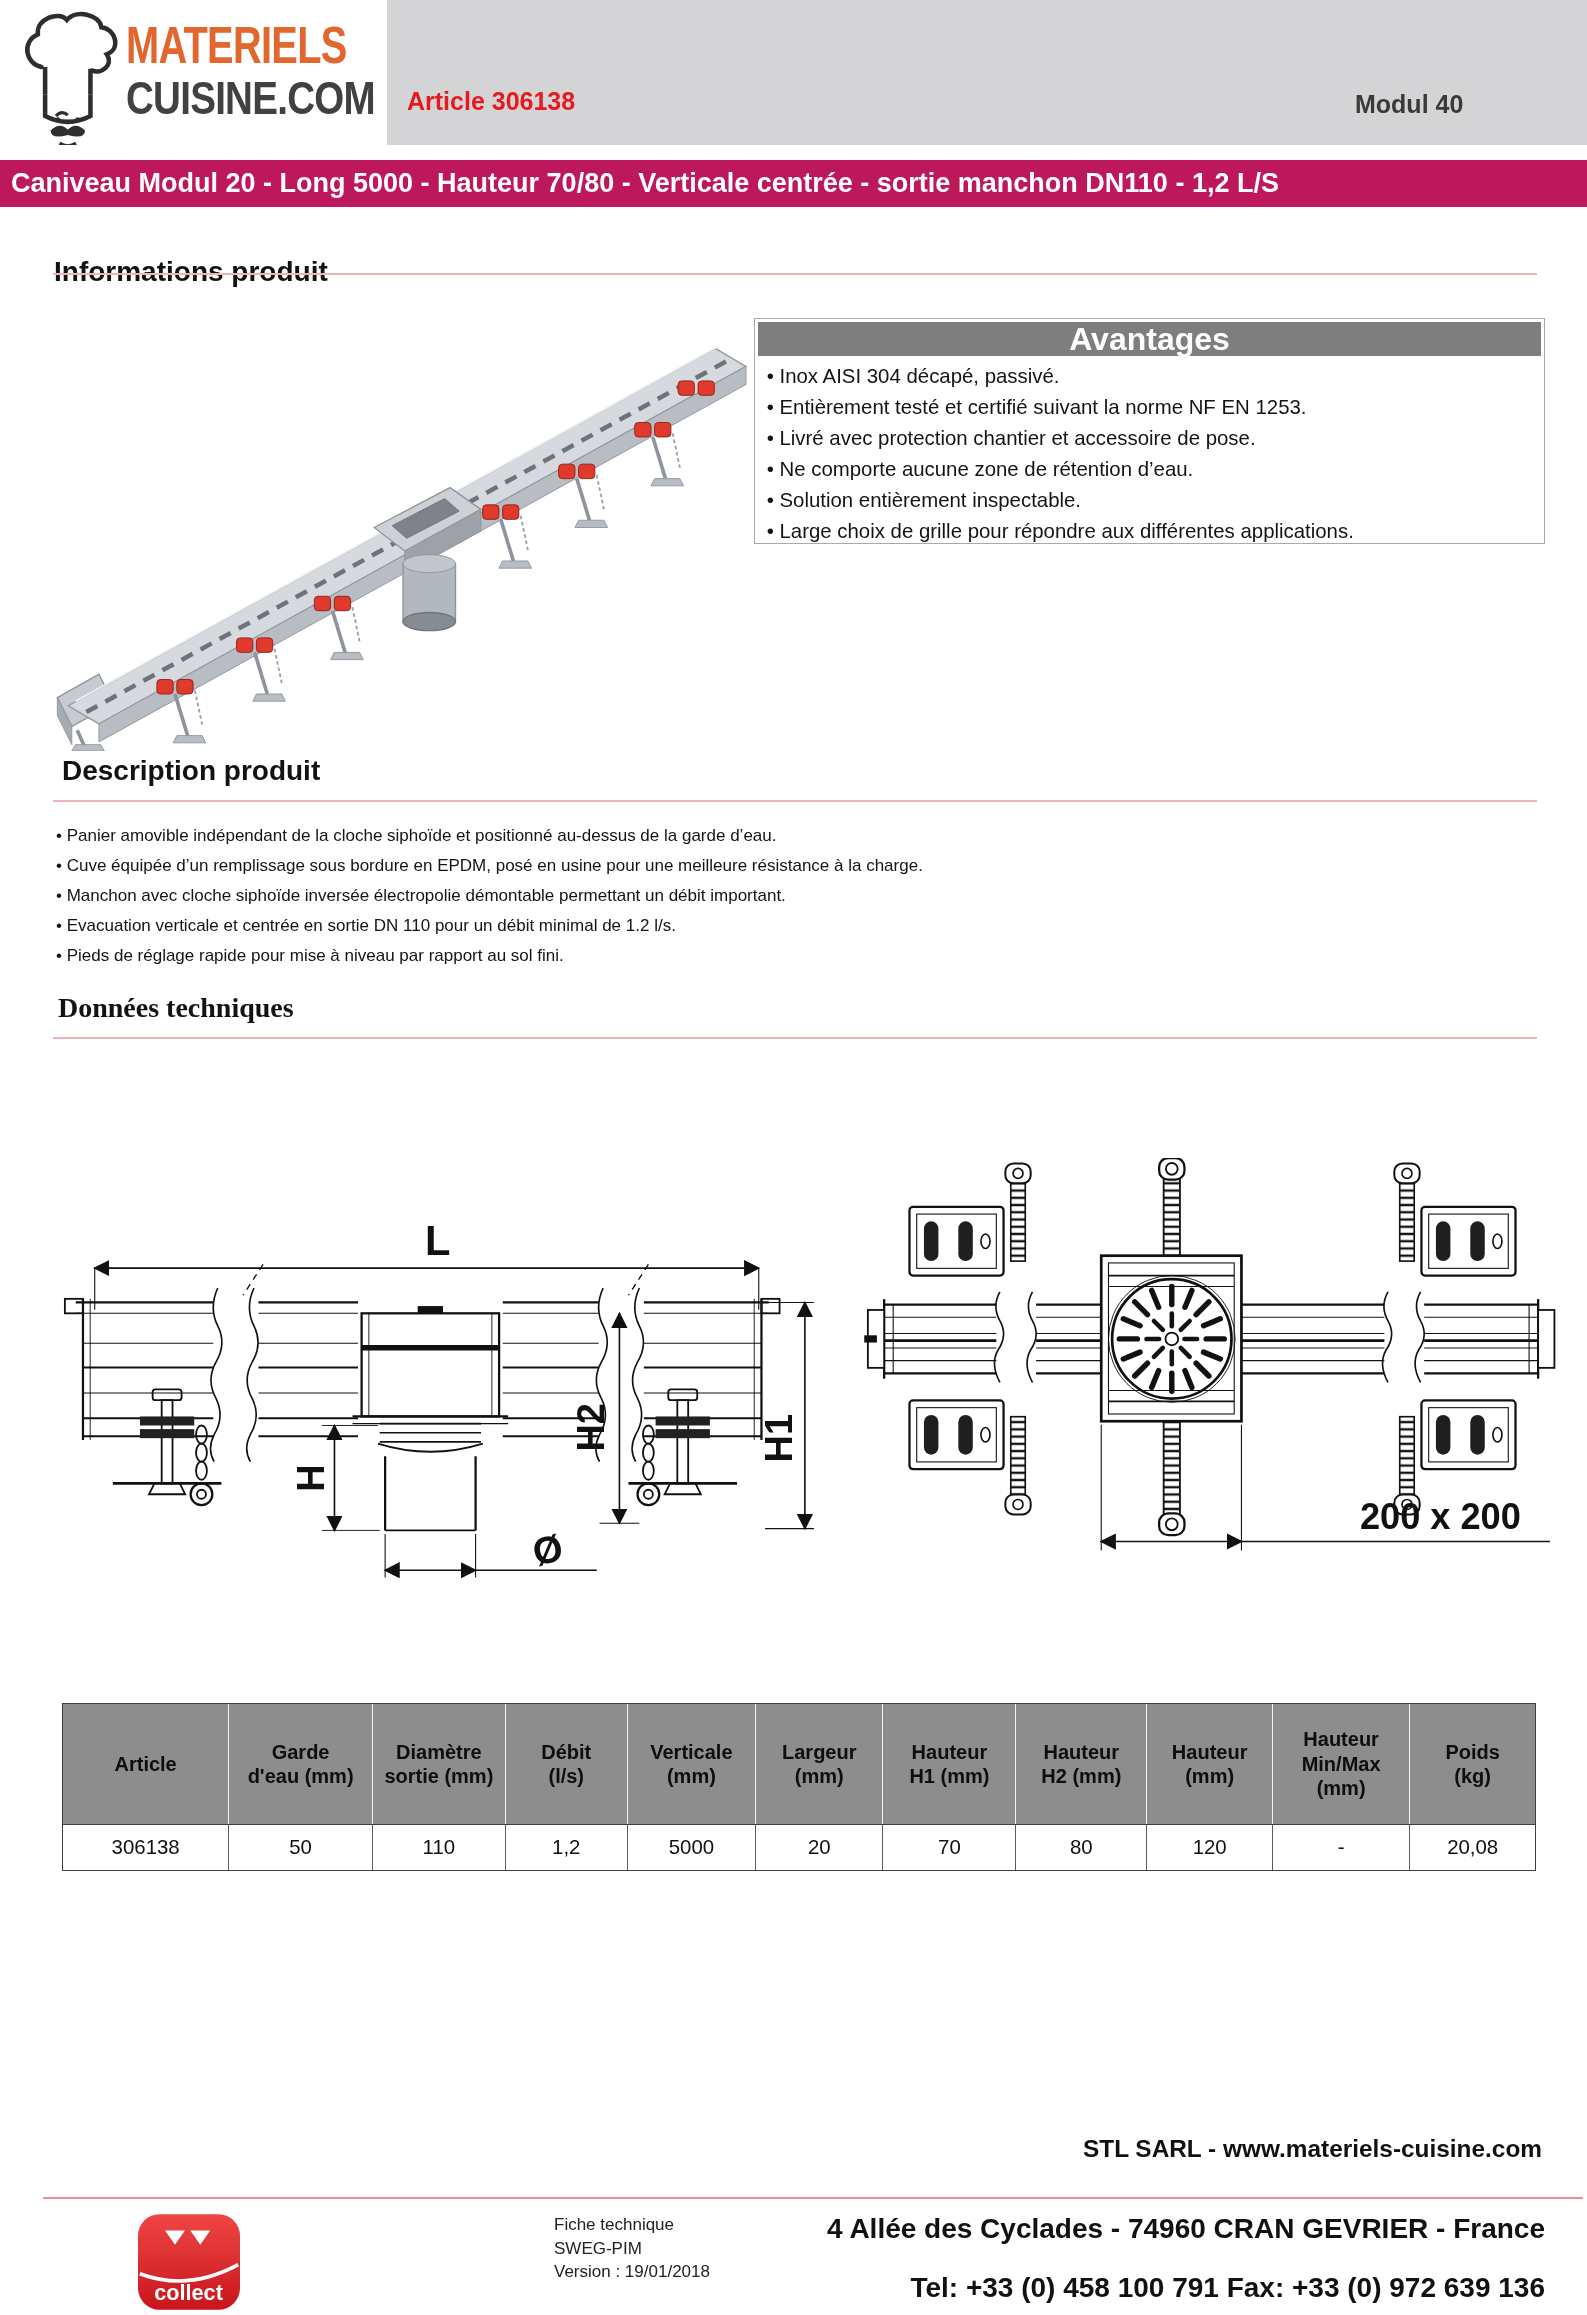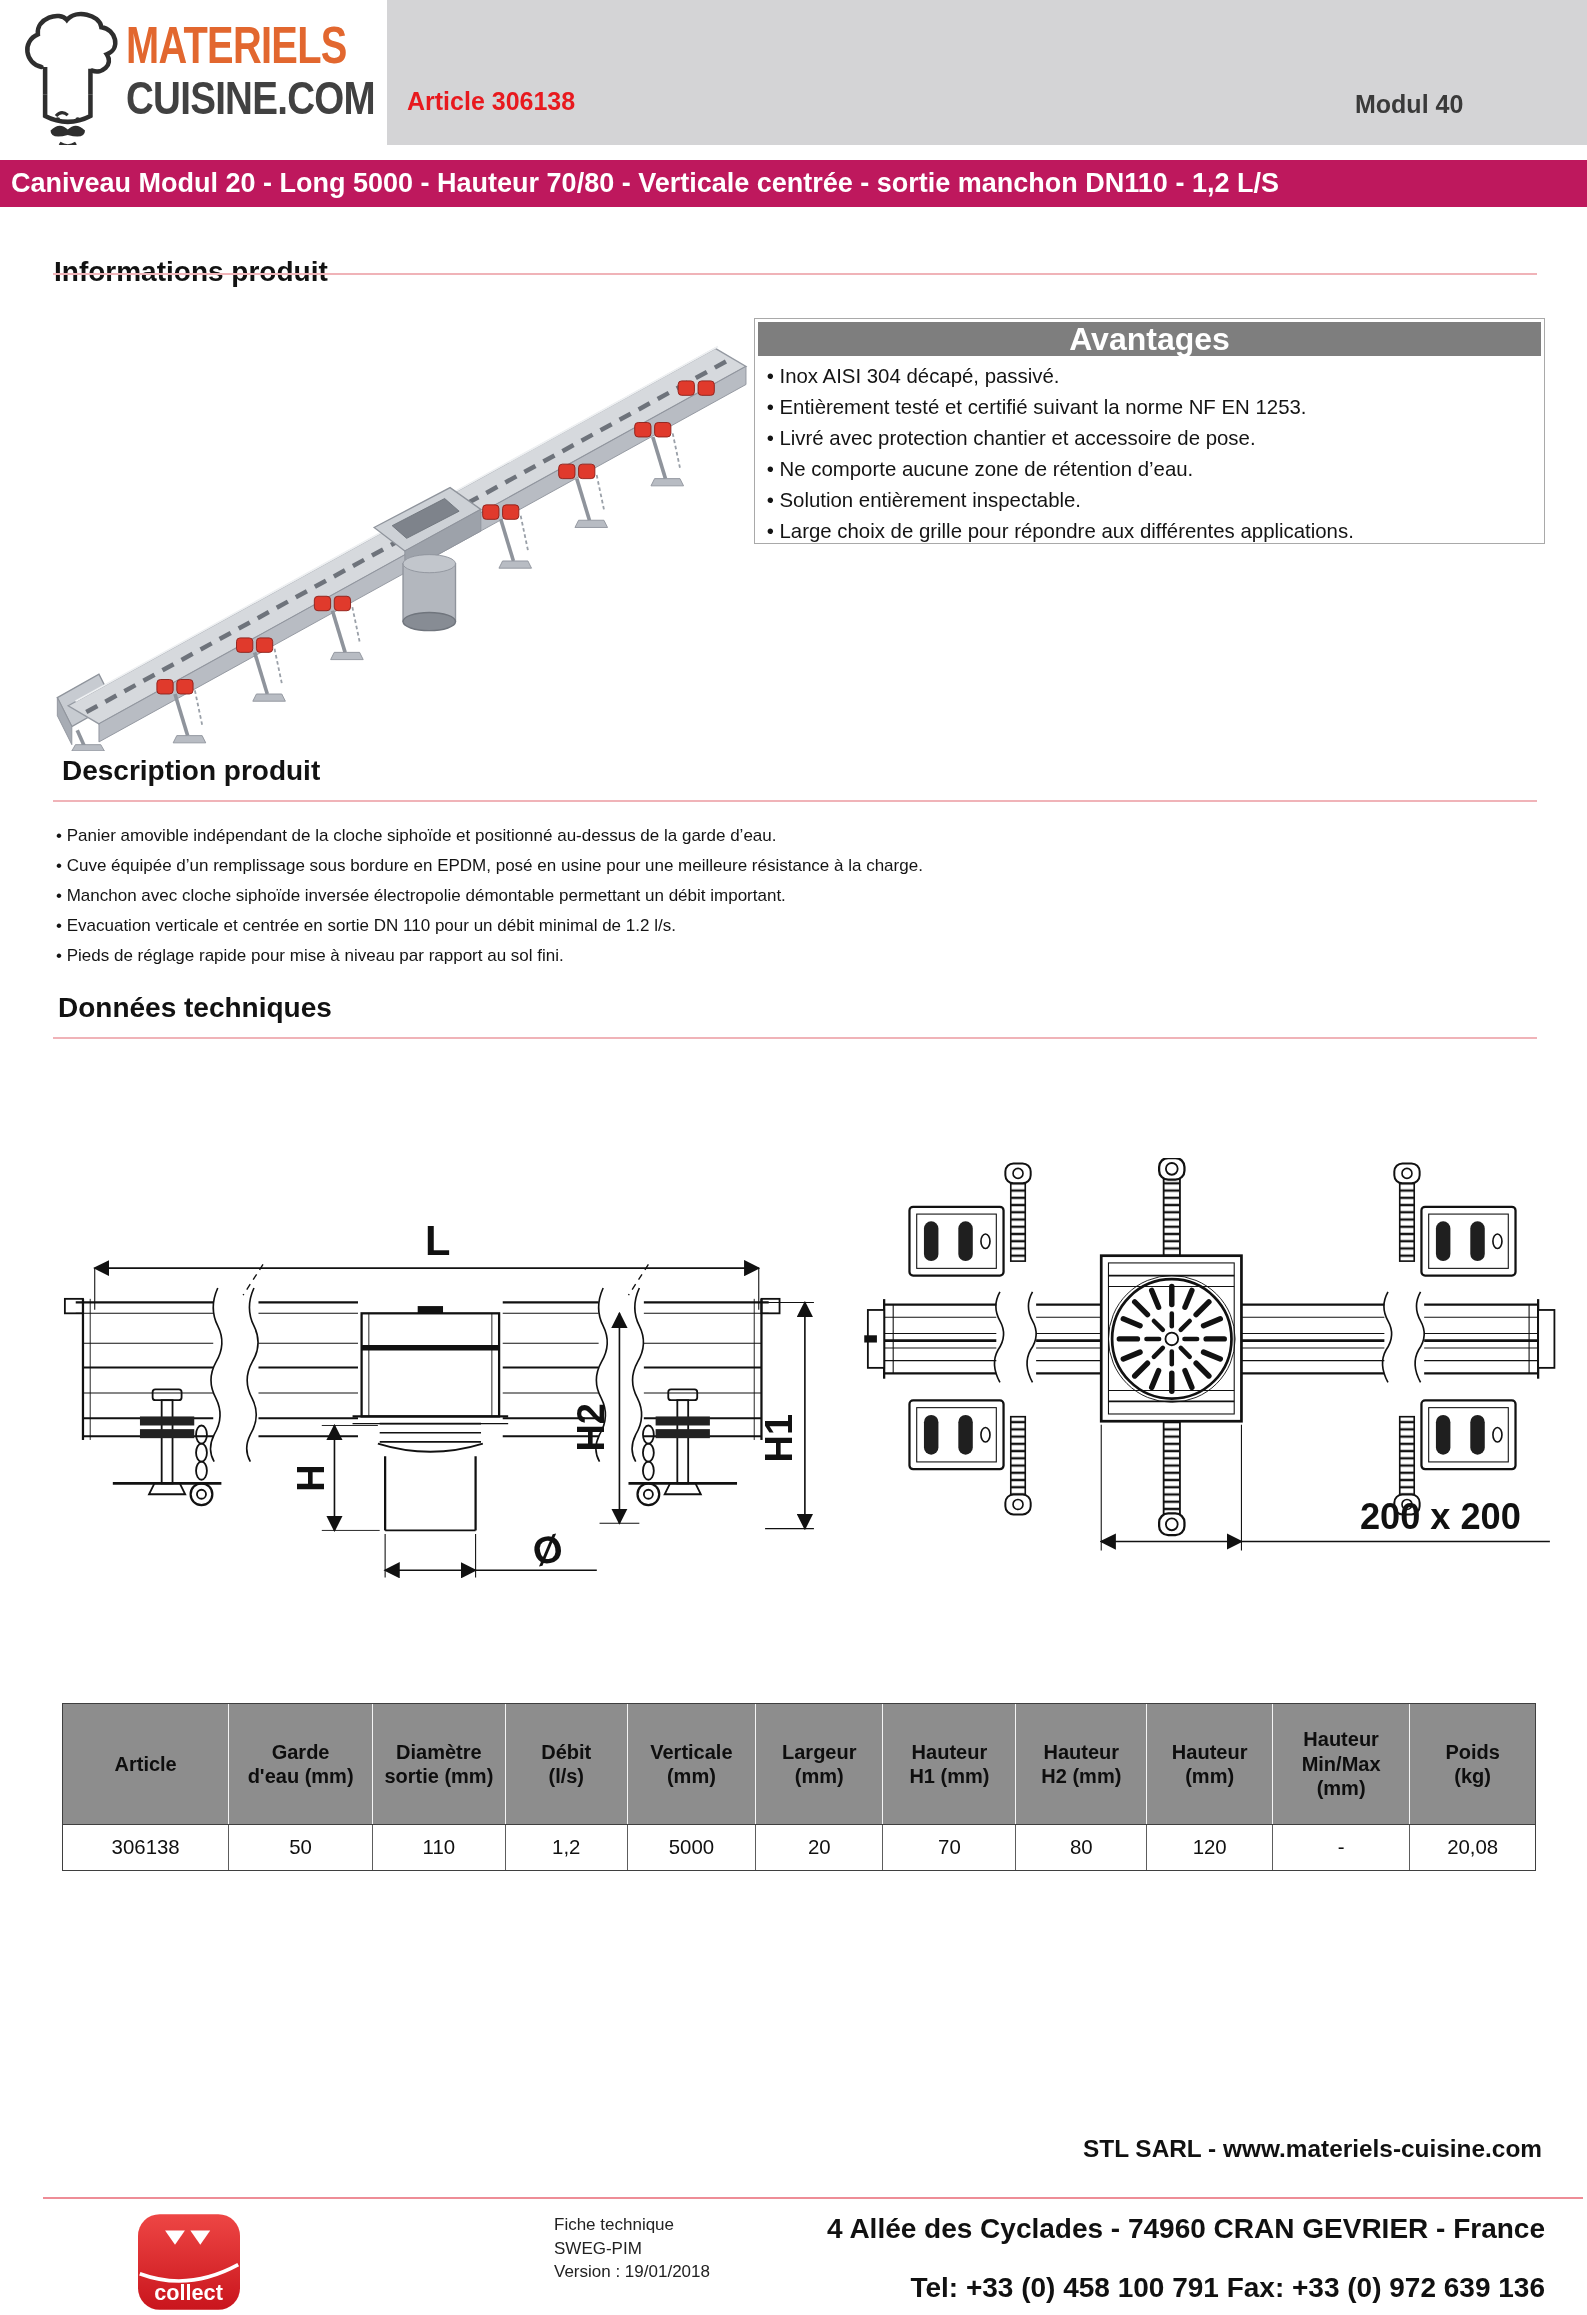--- a/index.html
+++ b/index.html
@@ -179,21 +179,21 @@
   <div class="sec-rule" style="left:53px; top:800px; width:1484px;"></div>
 
   <ul class="desc-list">
     <li>Panier amovible indépendant de la cloche siphoïde et positionné au-dessus de la garde d’eau.</li>
     <li>Cuve équipée d’un remplissage sous bordure en EPDM, posé en usine pour une meilleure résistance à la charge.</li>
     <li>Manchon avec cloche siphoïde inversée électropolie démontable permettant un débit important.</li>
     <li>Evacuation verticale et centrée en sortie DN 110 pour un débit minimal de 1.2 l/s.</li>
     <li>Pieds de réglage rapide pour mise à niveau par rapport au sol fini.</li>
   </ul>
 
-  <div class="sec-h" style="left:58px; top:992px;">Données techniques</div>
+  <div class="sec-h" style="left:58px; top:992px;font-family:Liberation Serif, serif;">Données techniques</div>
   <div class="sec-rule" style="left:53px; top:1037px; width:1484px;"></div>
 
   <svg class="draw" style="left:54px; top:1212px;" width="769" height="389" viewBox="0 0 850 430">
     <defs>
       <marker id="mL" viewBox="0 0 10 10" refX="9" refY="5" markerWidth="10" markerHeight="10" orient="auto-start-reverse">
         <path d="M0,0 L10,5 L0,10 z" fill="#111"></path>
       </marker>
     </defs>
     <g stroke="#111" fill="none">
 

